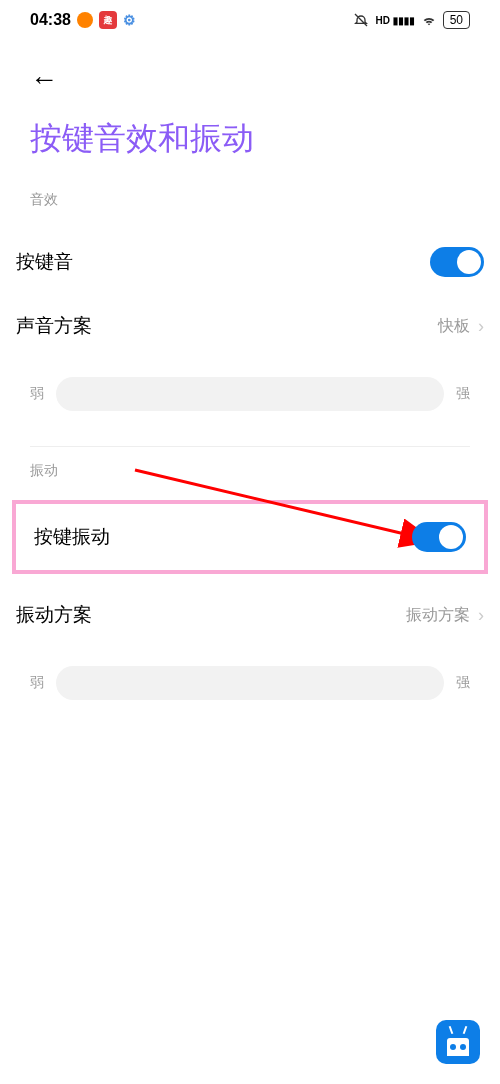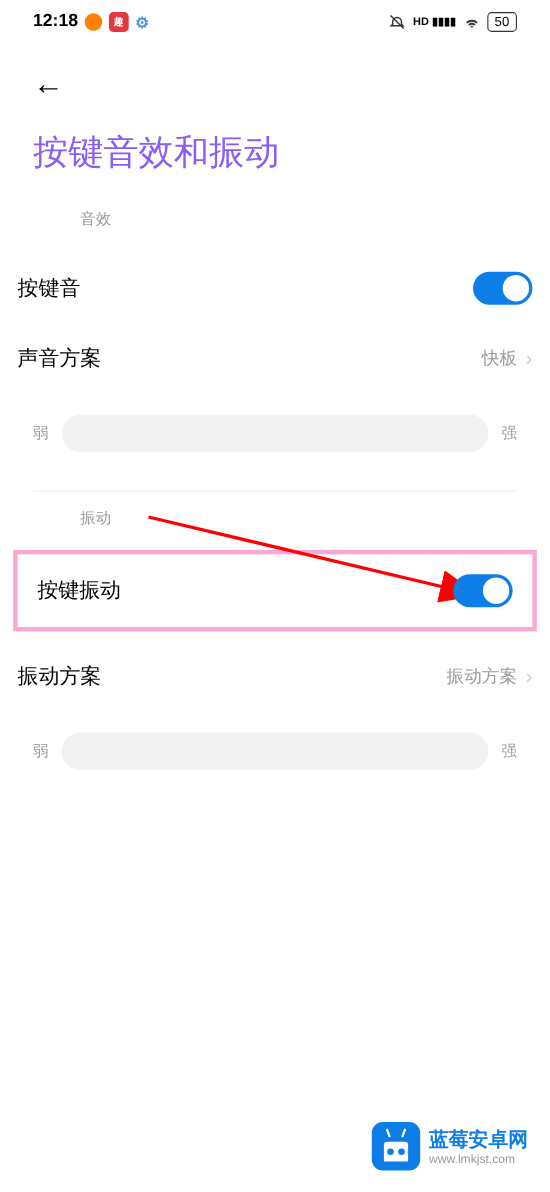--- a/index.html
+++ b/index.html
@@ -82,21 +82,20 @@
       padding: 15px 30px 30px;
       font-size: 32px;
       font-weight: 400;
       color: #8b5cf6;
     }
     .section-label {
       padding: 0 30px;
       font-size: 14px;
       color: #999;
       margin-bottom: 20px;
-      margin-left: 43px;
     }
     .setting-row {
       display: flex;
       justify-content: space-between;
       align-items: center;
       padding: 18px 16px;
     }
     .setting-label {
       font-size: 19px;
       font-weight: 500;
@@ -225,21 +224,21 @@
     .watermark-url {
       font-size: 11px;
       color: #999;
     }
   </style>
 </head>
 <body>
 
 <div class="status-bar">
   <div class="status-left">
-    <span>12:18</span>
+    <span>04:38</span>
     <span class="weibo-icon"></span>
     <span class="red-icon">趣</span>
     <span class="paw-icon">⚙</span>
   </div>
   <div class="status-right">
     <span class="status-icon">
       <svg width="16" height="16" viewBox="0 0 24 24" fill="none" stroke="#333" stroke-width="2">
           <path d="M12 6a6 6 0 0 1 6 6v3l2 2H4l2-2v-3a6 6 0 0 1 6-6z M3 3l18 18"></path>
         </svg>
     </span>
@@ -314,17 +313,13 @@
   <span class="slider-label">弱</span>
   <div class="slider-track"></div>
   <span class="slider-label">强</span>
 </div>
 
 <div class="watermark">
   <div class="watermark-logo">
     <span class="watermark-antenna left"></span>
     <span class="watermark-antenna right"></span>
   </div>
-  <div class="watermark-text">
-    <span class="watermark-title">蓝莓安卓网</span>
-    <span class="watermark-url">www.lmkjst.com</span>
-  </div>
 </div>
 
 </body></html>

